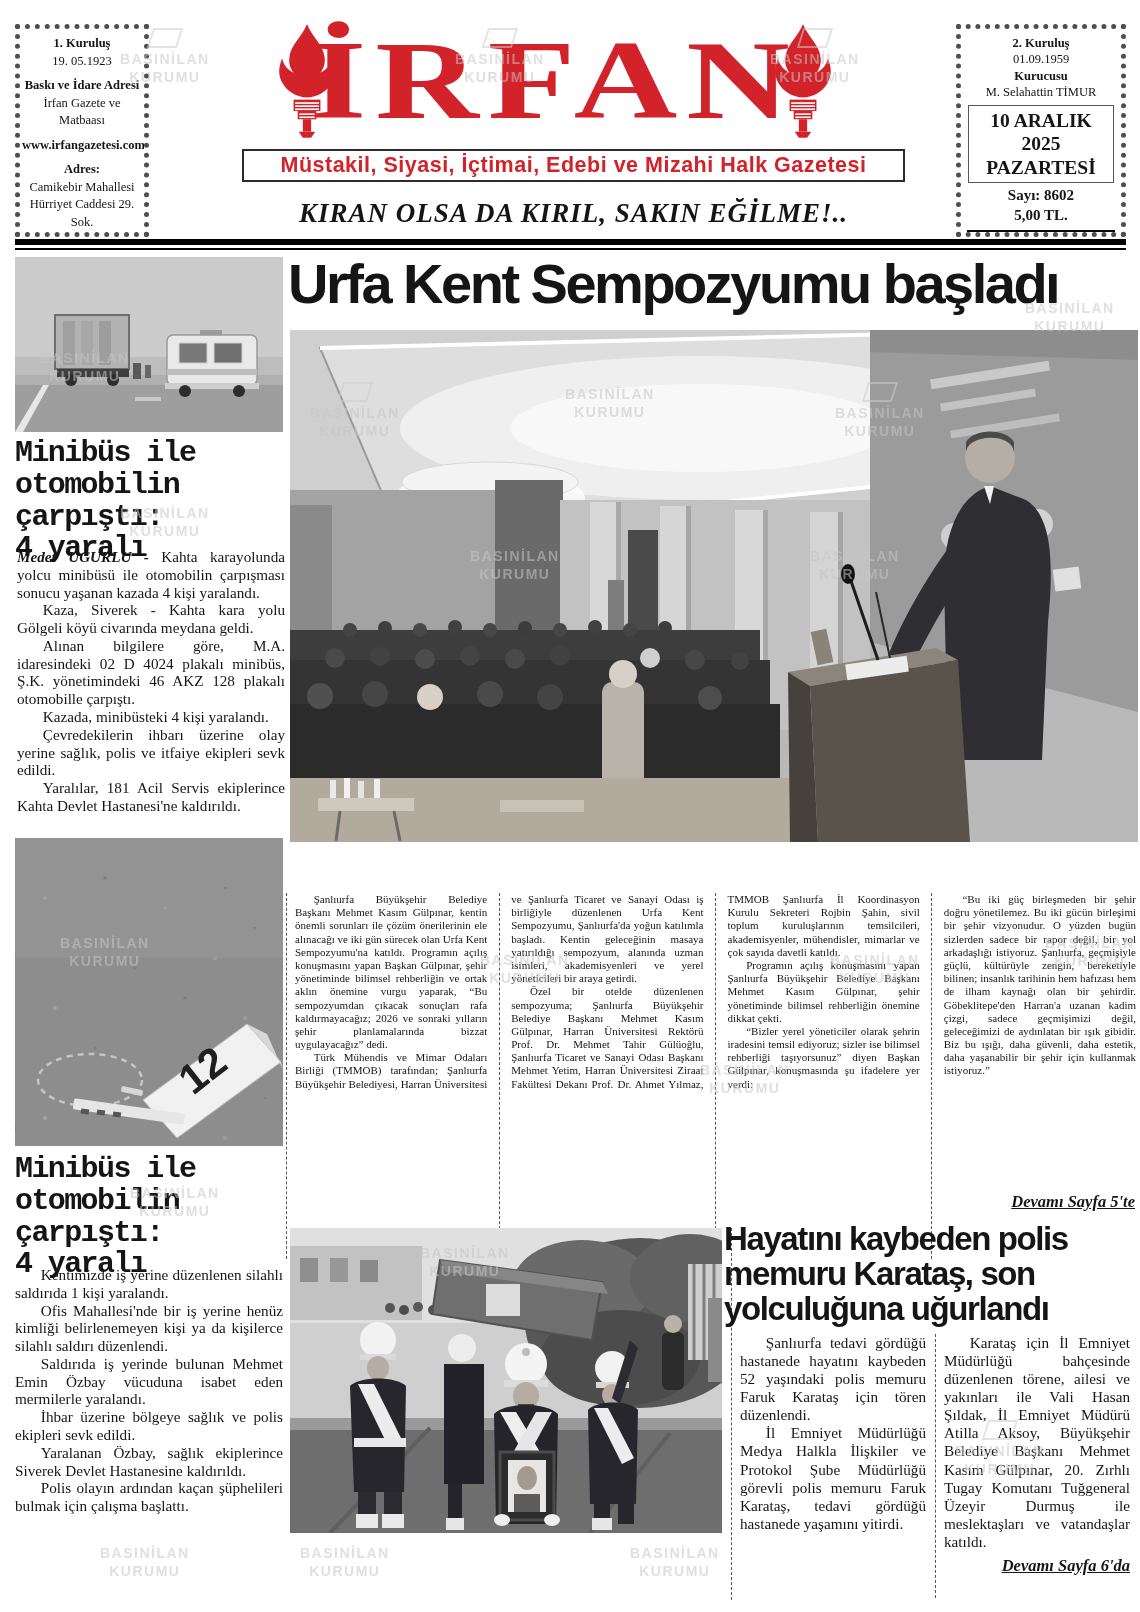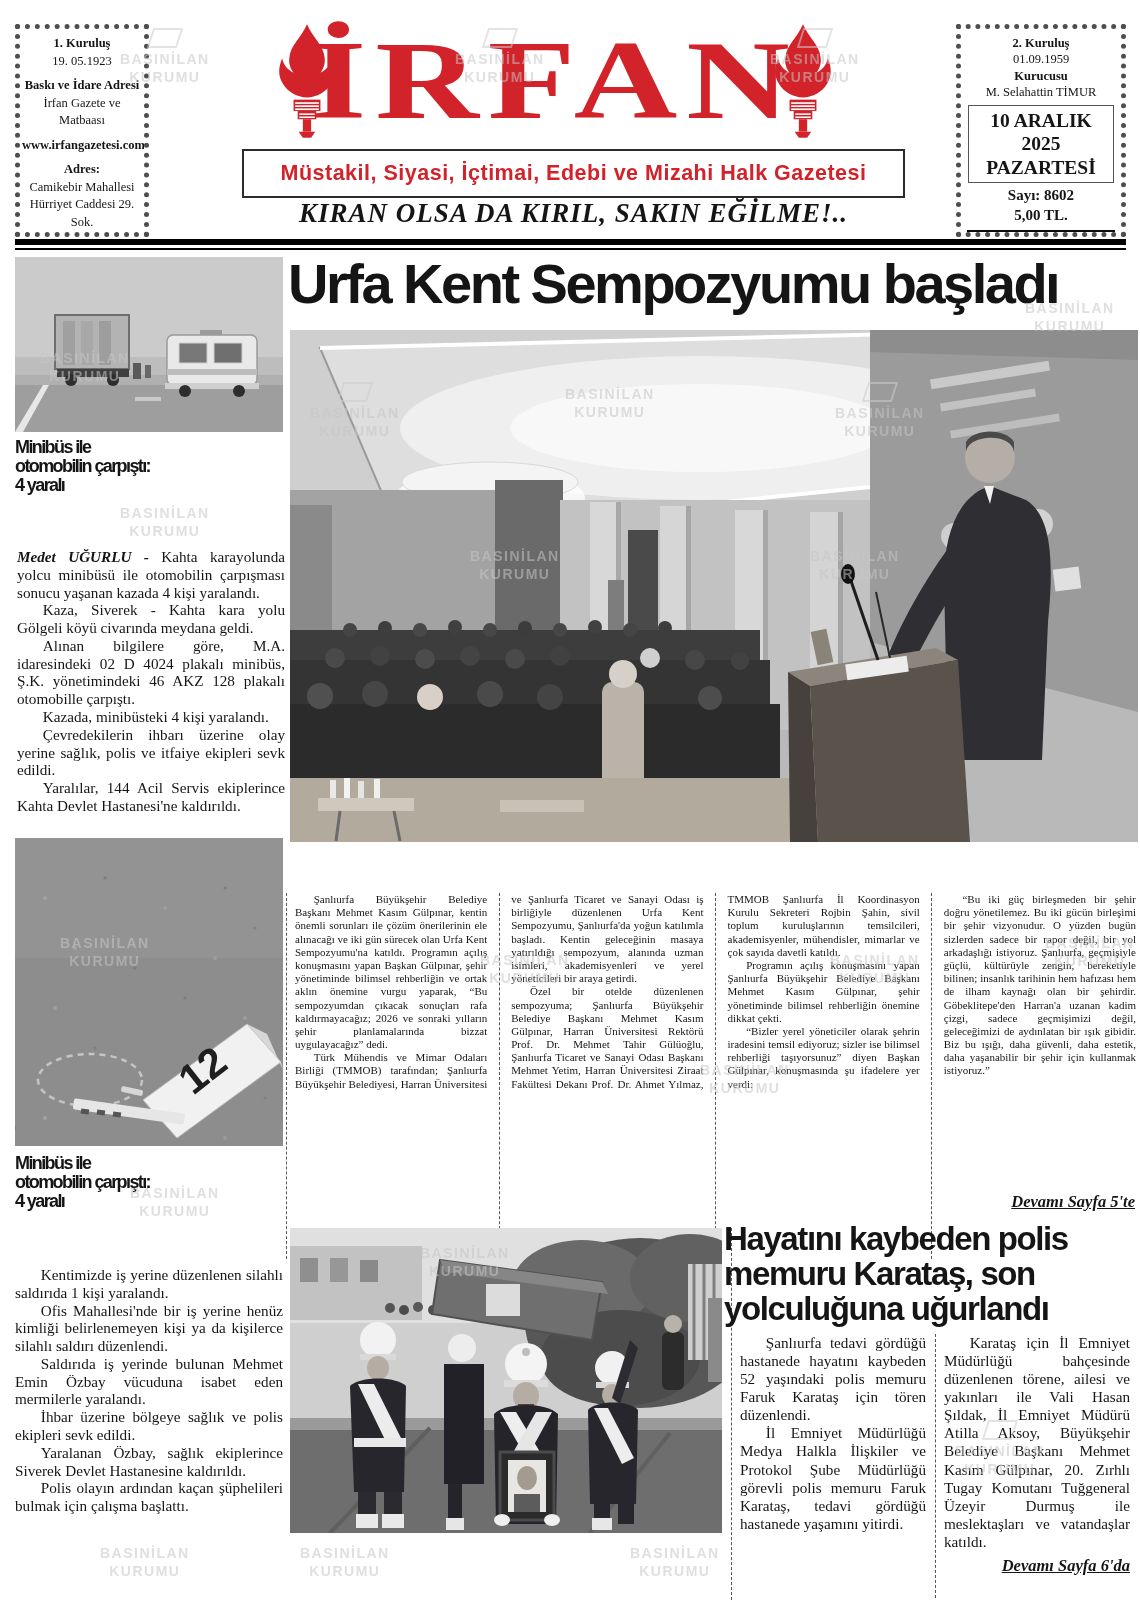--- a/index.html
+++ b/index.html
@@ -28,37 +28,37 @@
     font-size: 17.5px; line-height: 1.25; margin: 5px 4px 0; padding: 3px 0;
   }
   .title-row { display: flex; align-items: center; justify-content: center; gap: 26px; }
   .paper-title {
     display: block; color: #d2232a; font-weight: bold; font-size: 112px;
     letter-spacing: 7px; line-height: 1; transform: scaleX(1.28); transform-origin: center;
   }
   .subtitle-box {
     border: 2.5px solid #2b2b2b; color: #d2232a; background: #fff;
     font-family: "Liberation Sans", sans-serif; font-weight: bold;
-    font-size: 21.5px; text-align: center; padding: 10px 6px; letter-spacing: .5px;
+    font-size: 21.5px; text-align: center; padding: 2px 6px; letter-spacing: .5px;
   }
   .motto {
     font-weight: bold; font-style: italic; font-size: 27px;
     letter-spacing: 1px; text-align: center;
   }
   .rule-thick { background: #000; height: 6px; }
   .rule-thin  { background: #000; height: 2px; }
 
   
   .headline-xl {
     font-family: "Liberation Sans", sans-serif; font-weight: bold;
     font-size: 56px; letter-spacing: -2.5px; line-height: 1; white-space: nowrap;
   }
   .headline-col {
-    font-family: Liberation Sans, sans-serif; font-weight: bold;
-    font-size: 18px; letter-spacing: -1.6px; line-height: 1.06;
+    font-family: Liberation Mono, monospace; font-weight: bold;
+    font-size: 30px; letter-spacing: -1.6px; line-height: 1.06;
   }
   .headline-md {
     font-family: "Liberation Sans", sans-serif; font-weight: bold;
     font-size: 33px; letter-spacing: -1.4px; line-height: 1.06;
   }
 
   
   .bodytext { font-size: 15.2px; line-height: 1.17; text-align: justify; overflow: hidden; }
   .bodytext p { text-indent: 1.7em; }
   .bodytext p.noindent { text-indent: 0; }
@@ -201,21 +201,21 @@
     <div>otomobilin çarpıştı:</div>
     <div>4 yaralı</div>
   </div>
 
   <div class="abs bodytext" style="left:17px; top:548px; width:268px; height:288px;">
     <p class="noindent"><span class="byline">Medet UĞURLU -</span> <span>Kahta karayolunda yolcu minibüsü ile otomobilin çarpışması sonucu yaşanan kazada 4 kişi yaralandı.</span></p>
     <p>Kaza, Siverek - Kahta kara yolu Gölgeli köyü civarında meydana geldi.</p>
     <p>Alınan bilgilere göre, M.A. idaresindeki 02 D 4024 plakalı minibüs, Ş.K. yönetimindeki 46 AKZ 128 plakalı otomobille çarpıştı.</p>
     <p>Kazada, minibüsteki 4 kişi yaralandı.</p>
     <p>Çevredekilerin ihbarı üzerine olay yerine sağlık, polis ve itfaiye ekipleri sevk edildi.</p>
-    <p>Yaralılar, 144 Acil Servis ekiplerince Kahta Devlet Hastanesi'ne kaldırıldı.</p>
+    <p>Yaralılar, 181 Acil Servis ekiplerince Kahta Devlet Hastanesi'ne kaldırıldı.</p>
   </div>
 
   <svg class="abs" style="left:15px; top:838px;" width="268" height="308" viewBox="0 0 268 308">
     <rect width="268" height="308" fill="#8d8d8d"></rect>
     <rect width="268" height="120" fill="#939393"></rect>
     <circle cx="30" cy="60" r="2" fill="#a2a2a2"></circle>
       <circle cx="90" cy="40" r="1.6" fill="#7c7c7c"></circle>
     <circle cx="150" cy="70" r="2" fill="#9f9f9f"></circle>
       <circle cx="210" cy="50" r="1.6" fill="#7e7e7e"></circle>
     <circle cx="60" cy="110" r="2" fill="#a4a4a4"></circle>

